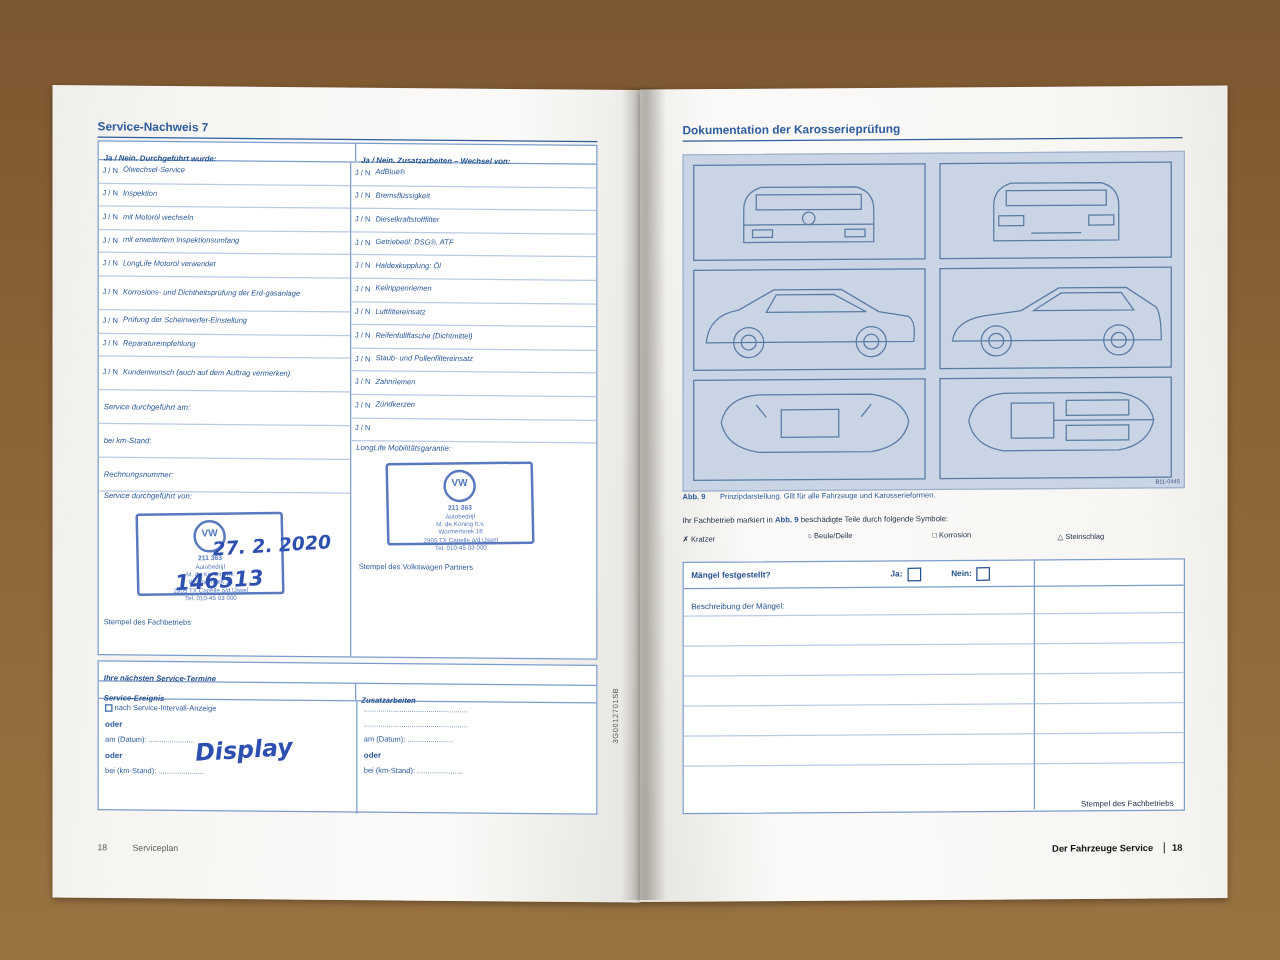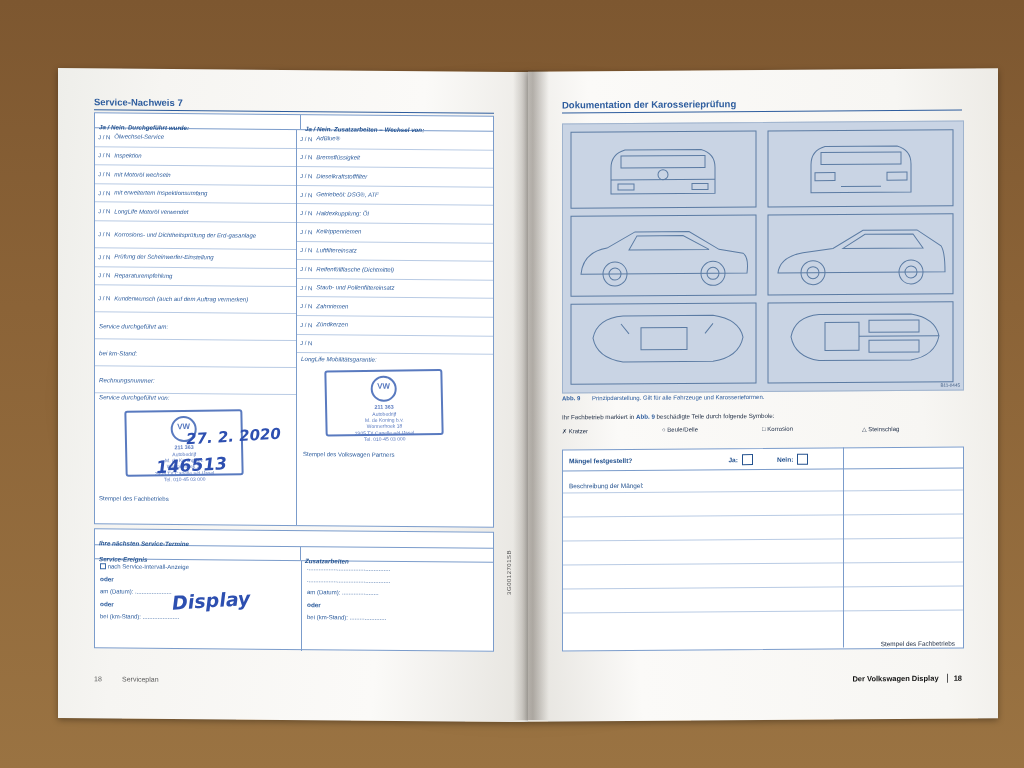--- a/index.html
+++ b/index.html
@@ -7,21 +7,21 @@
     width:1024px;height:768px;overflow:hidden;
     background:#8a6136;
     font-family:"Liberation Sans", sans-serif;
   }
   .scene{position:relative;width:1024px;height:768px;
     background:linear-gradient(180deg,#7d5730 0%,#8b6337 40%,#9a7342 100%);}
   
   .shadow{position:absolute;left:40px;top:60px;width:960px;height:680px;
     background:radial-gradient(ellipse at 50% 50%, rgba(0,0,0,.38) 0%, rgba(0,0,0,0) 70%);
     filter:blur(6px);}
-  .book{position:absolute;left:58px;top:70px;width:816px;height:652px;}
+  .book{position:absolute;left:42px;top:70px;width:816px;height:652px;}
   .page{position:absolute;top:0;background:#f4f3f0;box-shadow:0 2px 6px rgba(0,0,0,.35);}
   .page.left{left:0;width:470px;height:650px;
     background:linear-gradient(95deg,#eeeeea 0%,#f6f5f2 20%,#fbfaf8 70%,#e6e4df 100%);
     transform:skewY(.5deg);}
   .page.right{left:470px;width:470px;height:650px;
     background:linear-gradient(85deg,#e4e2dd 0%,#fbfaf8 22%,#f7f6f3 80%,#edebe6 100%);
     transform:skewY(-.4deg);}
   .gutter{position:absolute;left:455px;top:0;width:36px;height:650px;
     background:linear-gradient(90deg,rgba(0,0,0,0) 0%,rgba(60,50,40,.30) 45%,rgba(60,50,40,.34) 55%,rgba(0,0,0,0) 100%);}
   .inner{position:absolute;inset:0;}
@@ -369,21 +369,21 @@
             <div class="dRow"></div>
             <div class="dRow"></div>
             <div style="height:40px;position:relative;">
               <div style="position:absolute;right:8px;bottom:4px;font-size:6.4px;color:#1d2b42;">Stempel des Fachbetriebs</div>
             </div>
           </div>
 
           <div style="position:absolute;left:281px;top:350px;width:1px;height:200px;background:#7b9ccb;"></div>
 
           <div class="footR">
-            <span>Der Volkswagen Display</span>
+            <span>Der Fahrzeuge Service</span>
             <span style="border-left:1px solid #555;margin-left:6px;padding-left:6px;">18</span>
           </div>
         </div>
       </div>
     </div>
 
     <div class="gutter"></div>
     <div class="codeV" style="left:448px;top:480px;position:absolute;font-size:6px;color:#555;">3G0012701SB</div>
   </div>
 </div>

